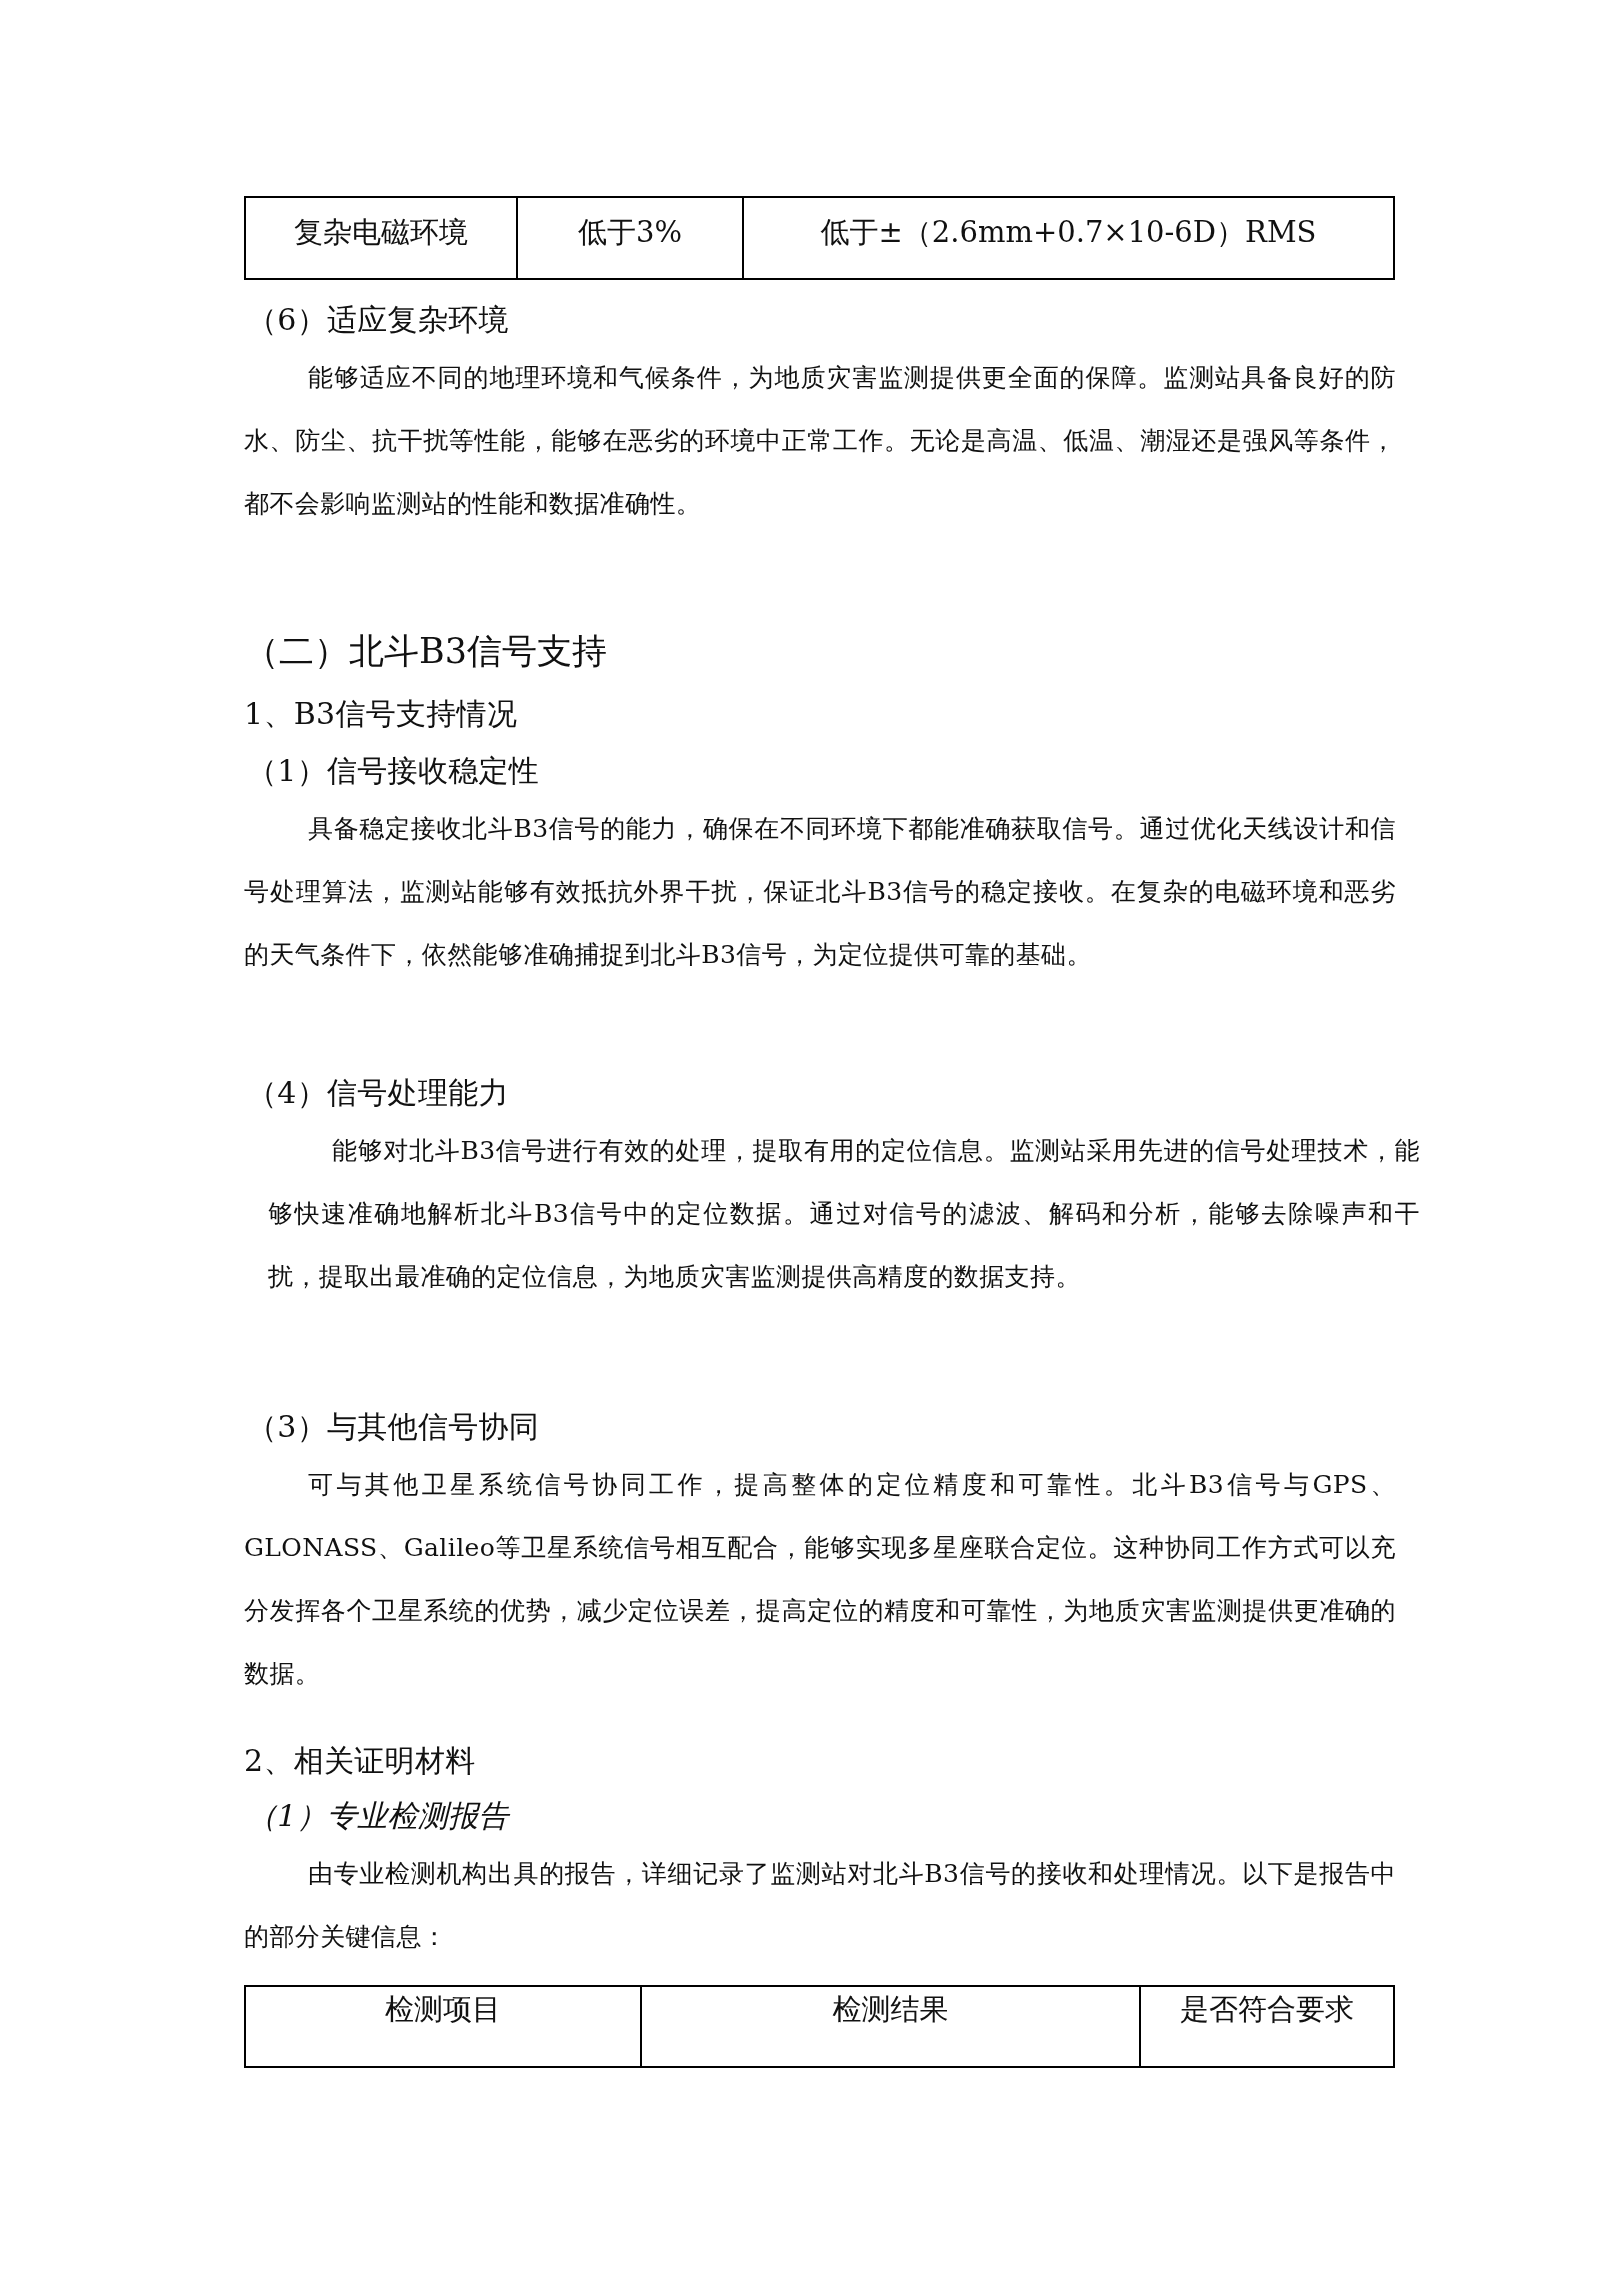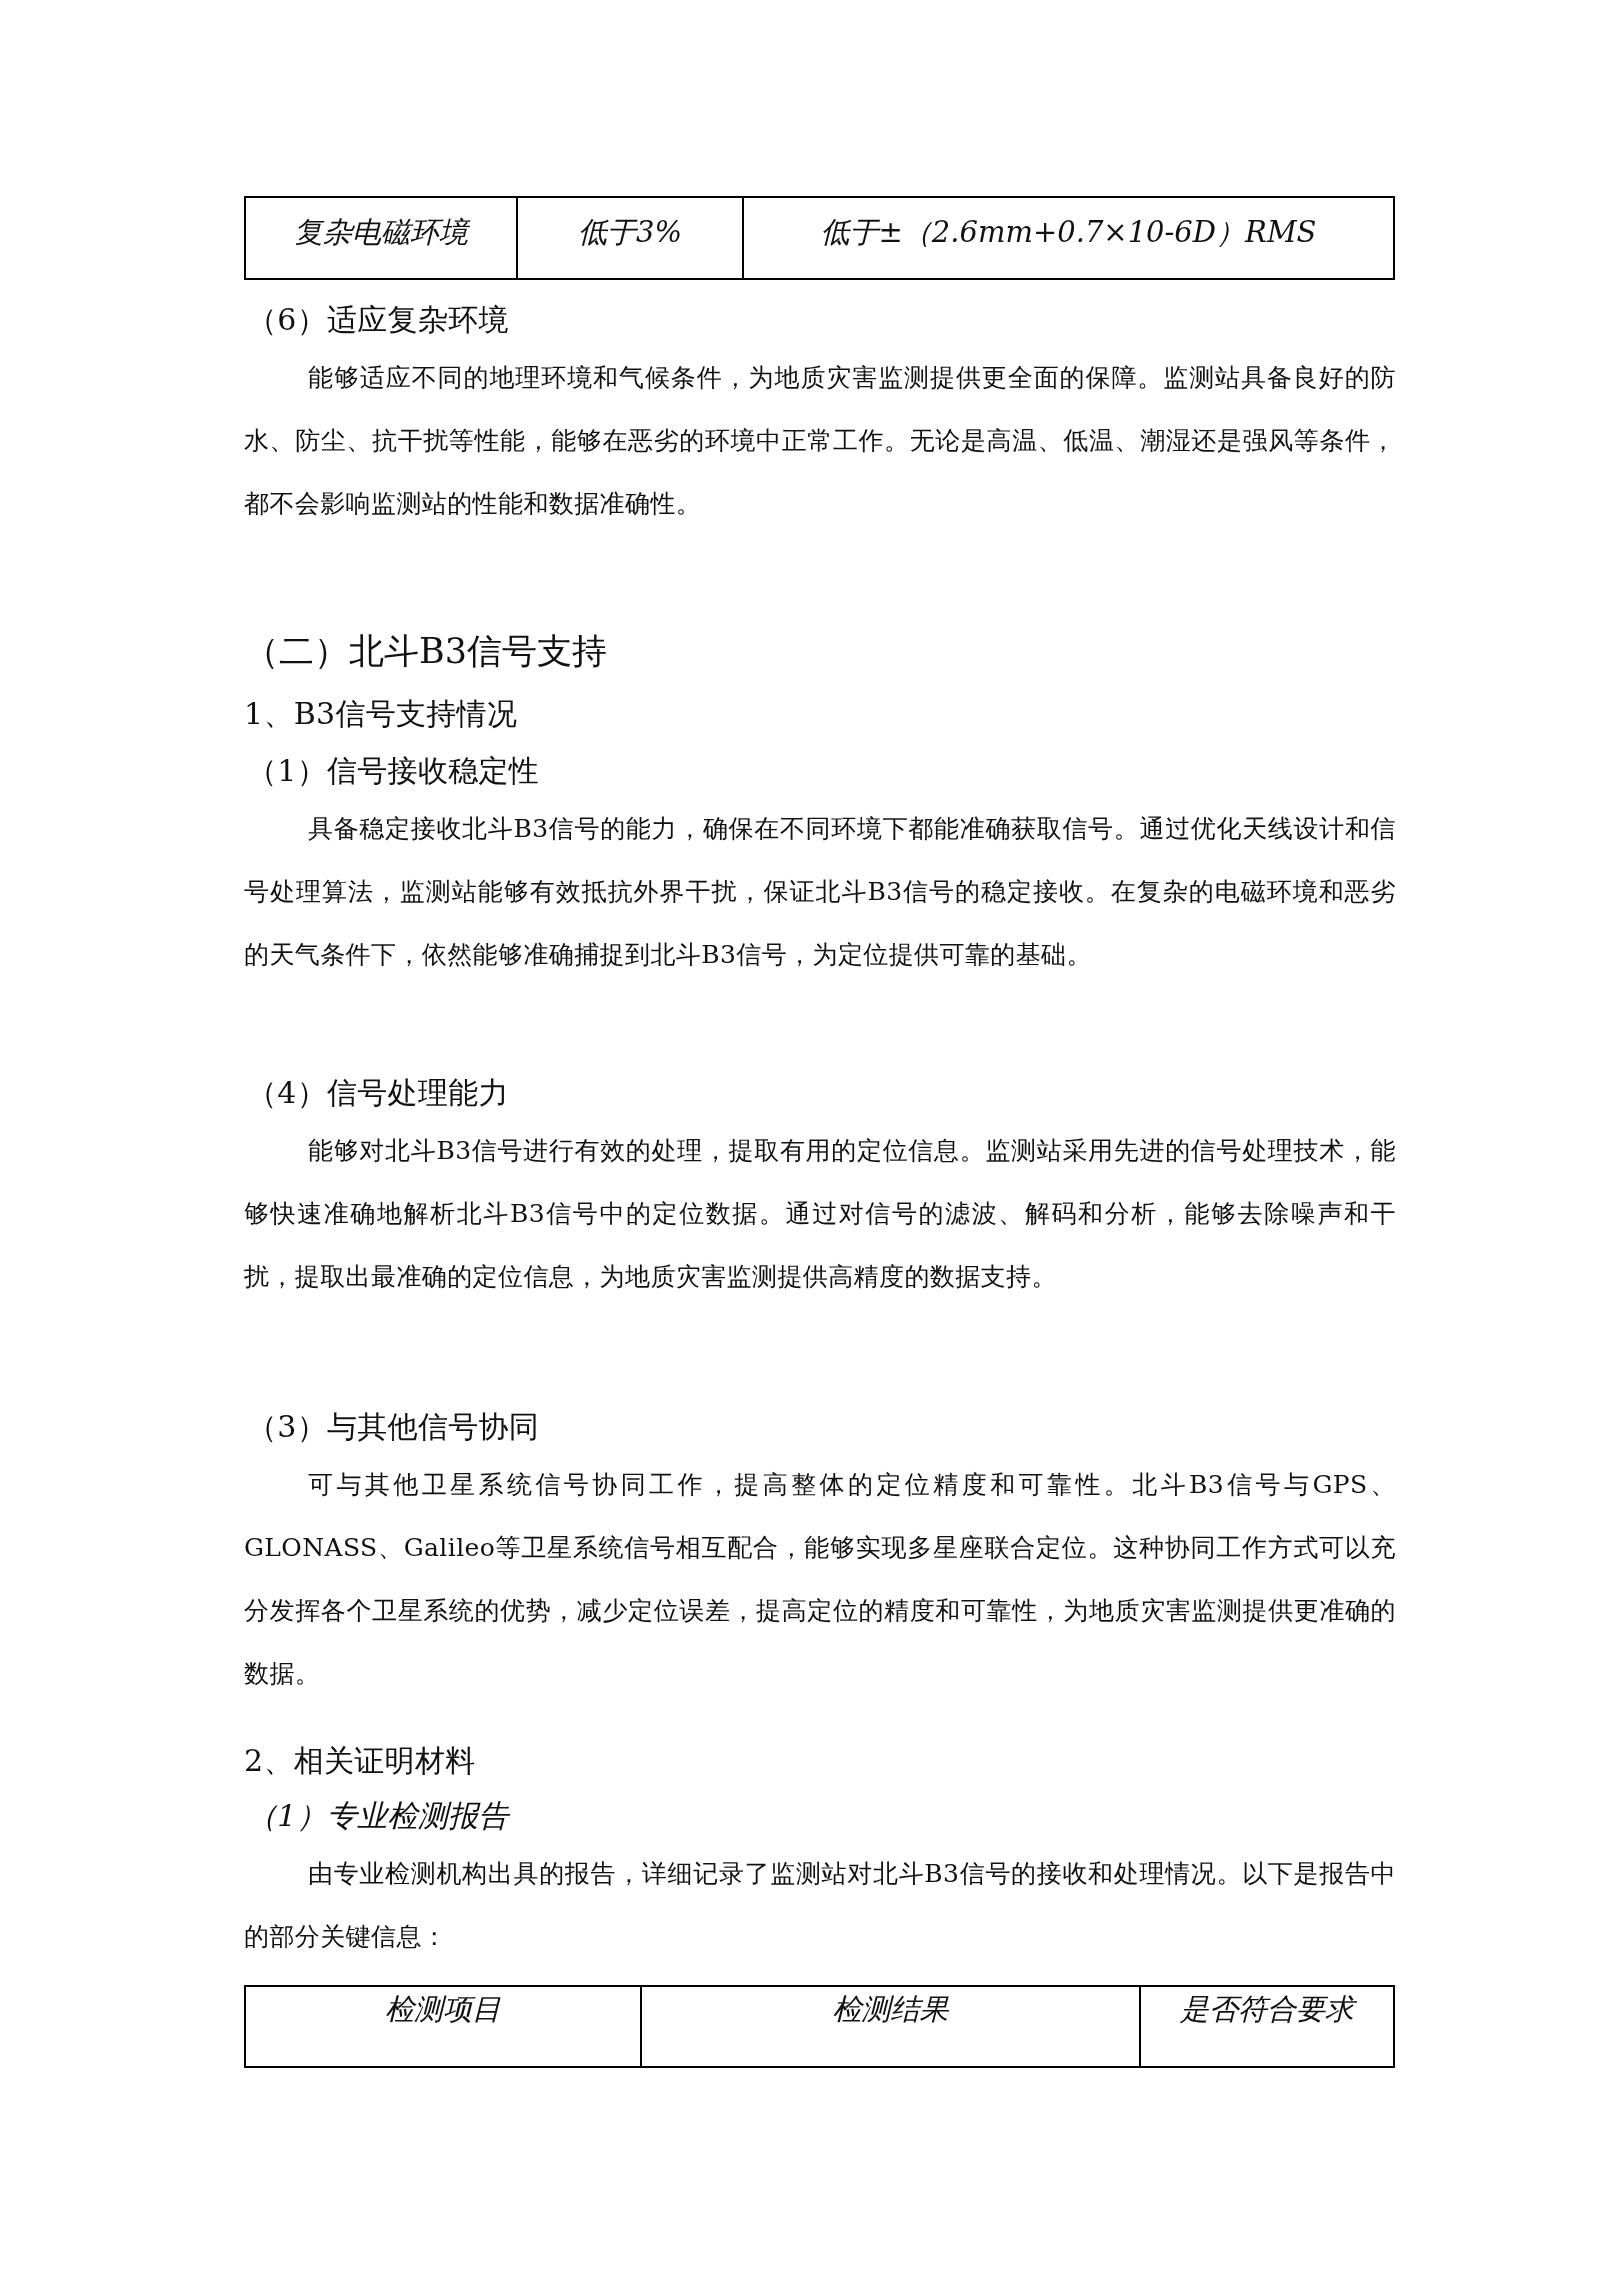--- a/index.html
+++ b/index.html
@@ -6,21 +6,20 @@
   body {
     width: 1623px; height: 2295px; position: relative; overflow: hidden;
     font-family: "DejaVu Serif", "Liberation Serif", serif;
     color: #111111;
   }
   .page { position: absolute; left: 0; top: 0; width: 1623px; height: 2295px; }
   .tbl {
     position: absolute; left: 244px; width: 1148px;
     border-collapse: collapse; table-layout: fixed;
     font-size: 29px;
-    font-style: italic;
   }
   .tbl td {
     border: 2px solid #000000; vertical-align: top; text-align: center;
     padding: 15.7px 6.5px 0 6.5px; line-height: 37px; box-sizing: border-box;
   }
   .t1 { top: 196px; }
   .t1 td { height: 82px; }
   .t2 { top: 1985px; }
   .t2 td { height: 81px; padding-top: 4px; }
   .line {
@@ -61,21 +60,21 @@
 
   <div class="line sub" style="top:300px;">（6）适应复杂环境</div>
   <div class="para" style="top:346px;">能够适应不同的地理环境和气候条件，为地质灾害监测提供更全面的保障。监测站具备良好的防水、防尘、抗干扰等性能，能够在恶劣的环境中正常工作。无论是高温、低温、潮湿还是强风等条件，都不会影响监测站的性能和数据准确性。</div>
 
   <div class="h2" style="top:628px;">（二）北斗B3信号支持</div>
   <div class="line" style="top:694px;">1、B3信号支持情况</div>
   <div class="line sub" style="top:751px;">（1）信号接收稳定性</div>
   <div class="para" style="top:797px;">具备稳定接收北斗B3信号的能力，确保在不同环境下都能准确获取信号。通过优化天线设计和信号处理算法，监测站能够有效抵抗外界干扰，保证北斗B3信号的稳定接收。在复杂的电磁环境和恶劣的天气条件下，依然能够准确捕捉到北斗B3信号，为定位提供可靠的基础。</div>
 
   <div class="line sub" style="top:1073px;">（4）信号处理能力</div>
-  <div class="para" style="top:1119px;">能够对北斗B3信号进行有效的处理，提取有用的定位信息。监测站采用先进的信号处理技术，能够快速准确地解析北斗B3信号中的定位数据。通过对信号的滤波、解码和分析，能够去除噪声和干扰，提取出最准确的定位信息，为地质灾害监测提供高精度的数据支持。</div>
+  <div class="para" style="top:1119px;margin-left:24px;">能够对北斗B3信号进行有效的处理，提取有用的定位信息。监测站采用先进的信号处理技术，能够快速准确地解析北斗B3信号中的定位数据。通过对信号的滤波、解码和分析，能够去除噪声和干扰，提取出最准确的定位信息，为地质灾害监测提供高精度的数据支持。</div>
 
   <div class="line sub" style="top:1407px;">（3）与其他信号协同</div>
   <div class="para" style="top:1453px;">可与其他卫星系统信号协同工作，提高整体的定位精度和可靠性。北斗B3信号与GPS、GLONASS、Galileo等卫星系统信号相互配合，能够实现多星座联合定位。这种协同工作方式可以充分发挥各个卫星系统的优势，减少定位误差，提高定位的精度和可靠性，为地质灾害监测提供更准确的数据。</div>
 
   <div class="line" style="top:1741px;">2、相关证明材料</div>
   <div class="line sub" style="top:1796px;font-style:italic;">（1）专业检测报告</div>
   <div class="para" style="top:1842px;">由专业检测机构出具的报告，详细记录了监测站对北斗B3信号的接收和处理情况。以下是报告中的部分关键信息：</div>
 
   <table class="tbl t2">
     <colgroup>

